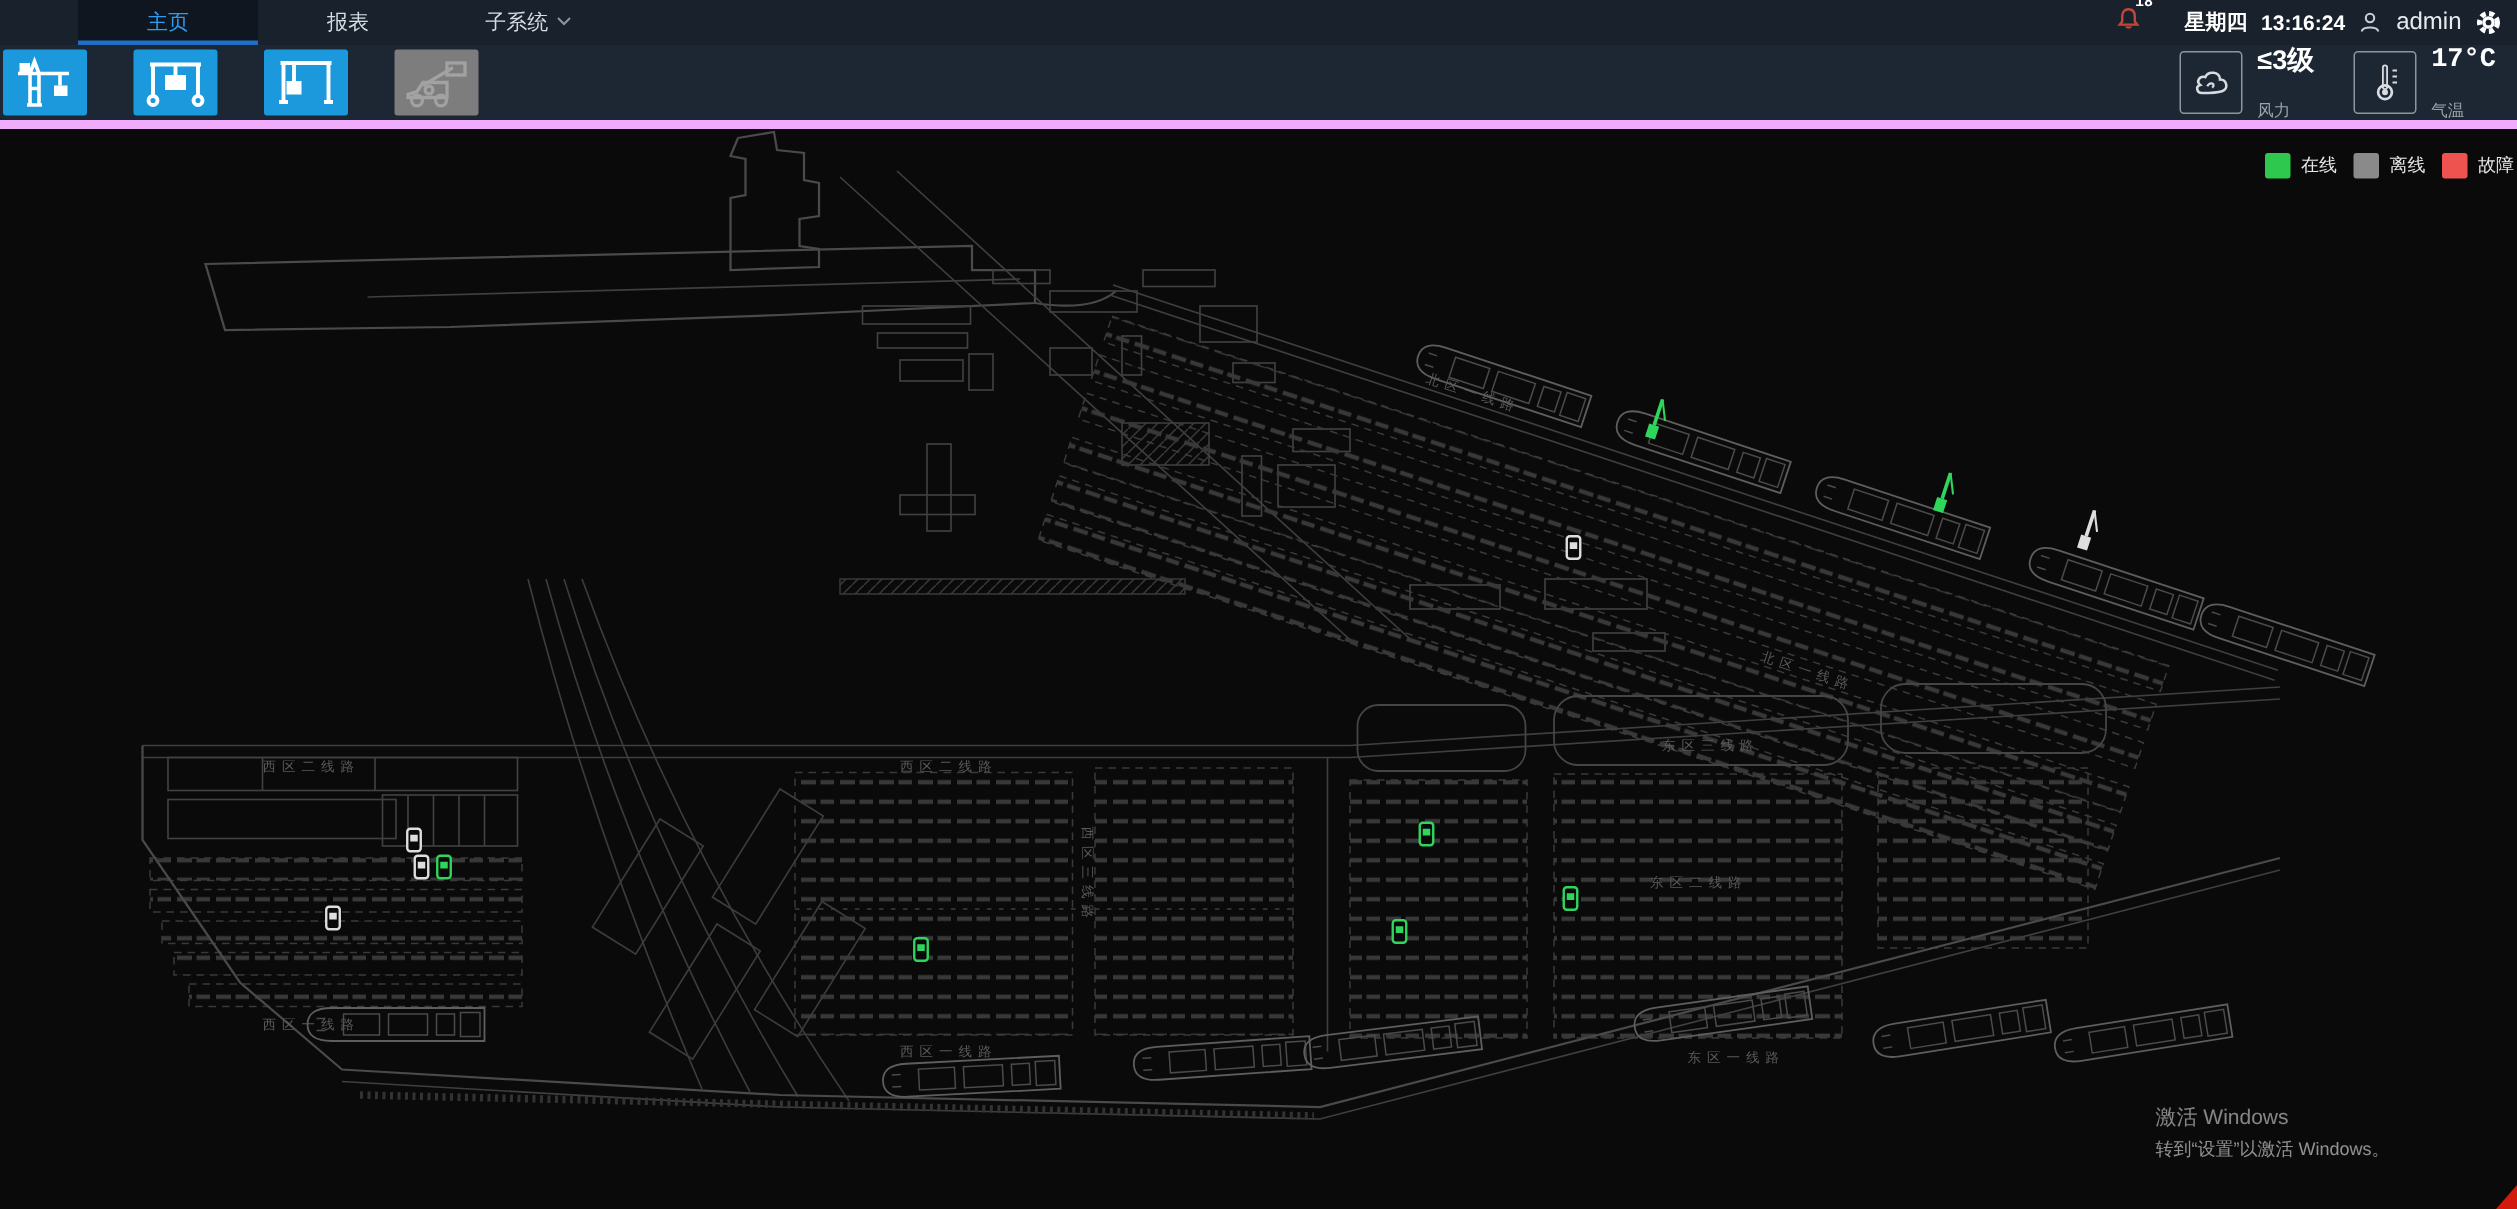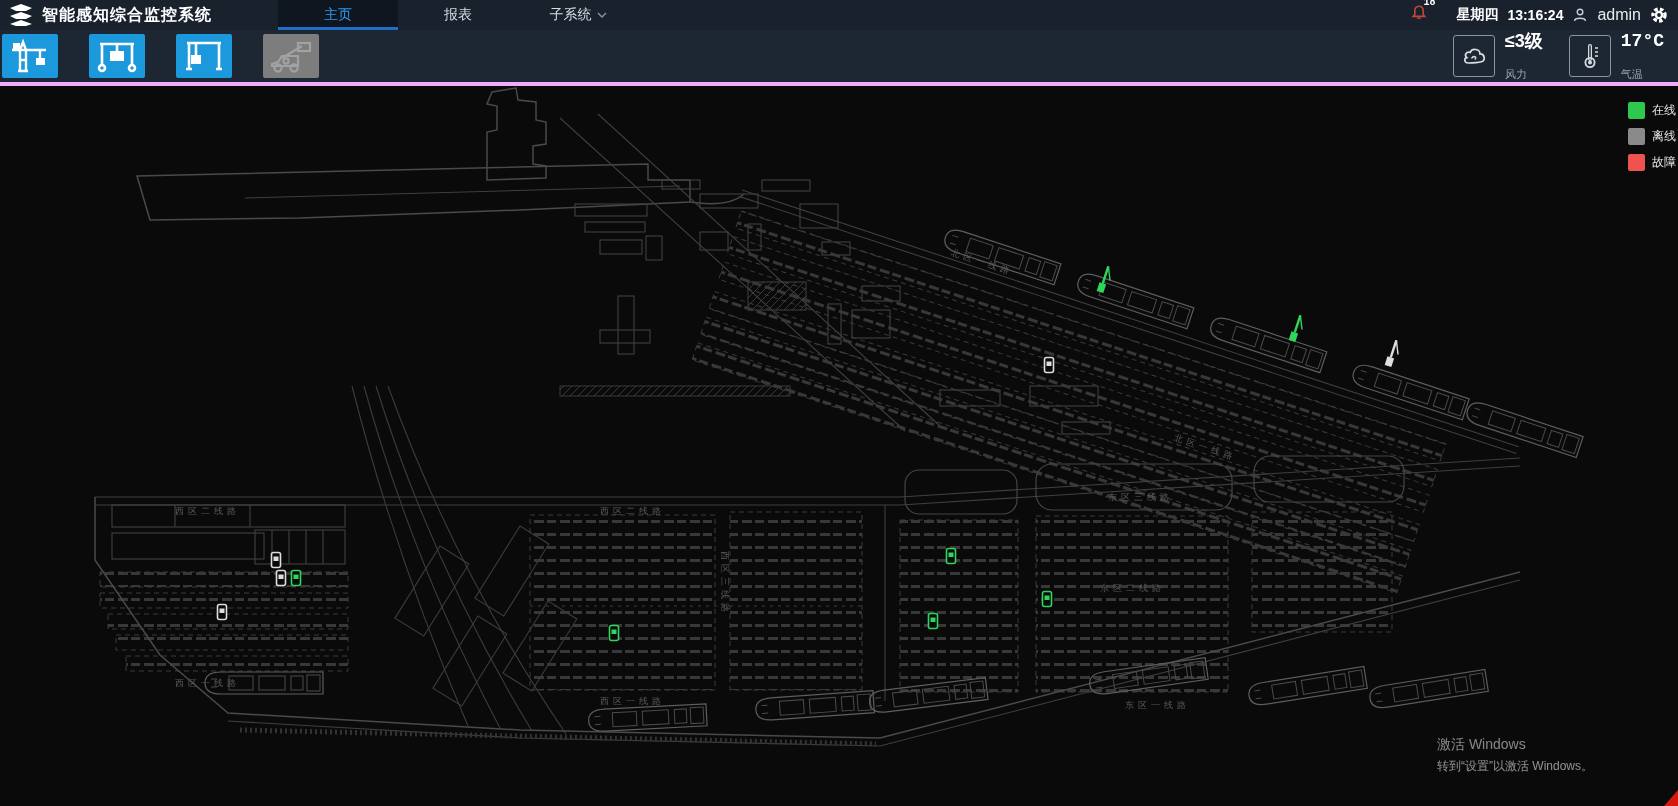--- a/index.html
+++ b/index.html
@@ -19,21 +19,21 @@
   .tab.active { color:#2e9bf0; background:#10161f; box-shadow:inset 0 -3px 0 #1f6fc4; }
   .tab .chev { color:#8b94a0; font-size:10px; }
   .hdr-right { margin-left:auto; display:flex; align-items:center; gap:9px; padding-right:10px; }
   .bell { position:relative; margin-right:20px;font-family:Liberation Mono, monospace; }
   .bell-count { position:absolute; top:-7px; left:12px; color:#fff; font-size:10px; font-weight:bold; }
   .weekday,.clock { color:#ffffff; font-size:14px; font-weight:bold; }
   .username { color:#e8ebee; font-size:16px; }
 
   
   .toolbar { position:absolute; left:0; top:30px; width:100%; height:56px; background:#1d2733;
-    display:flex; align-items:center; z-index:4; border-bottom:4px solid #f0abfc; }
+    display:flex; align-items:center; z-index:4; border-bottom:6px solid #f0abfc; }
   .eq-btn { width:56px; height:44px; border:none; border-radius:2px; margin-left:31px;
     background:#1b99dc; display:flex; align-items:center; justify-content:center; cursor:pointer; padding:0; }
   .eq-btn:first-child { margin-left:2px; }
   .eq-btn.disabled { background:#7d7d7d; }
   .wx { display:flex; align-items:center; gap:10px; margin-left:26px; }
   .wx:first-of-type { margin-left:auto; }
   .wx-box { width:42px; height:42px; border:1px solid #8d949d; border-radius:3px;
     display:flex; align-items:center; justify-content:center; }
   .wx-val { color:#fff; font-size:18px; font-weight:bold; line-height:20px; }
   .wx-lab { color:#9aa3ae; font-size:11px; margin-top:16px; }
@@ -44,47 +44,39 @@
   .port-svg { position:absolute; left:0; top:0; }
   text.maplab { font-family:"DejaVu Sans",sans-serif; font-size:9px; fill:#5a5a5a; letter-spacing:4px; }
   .yard { fill:url(#yardrows); stroke:#3a3a3a; stroke-width:1; stroke-dasharray:5 4; }
   .blk { fill:none; stroke:#454545; stroke-width:1.2; }
   .coast { fill:none; stroke:#4a4a4a; stroke-width:1.5; }
   .road { fill:none; stroke:#3f3f3f; stroke-width:1.1; }
   .bldg { fill:none; stroke:#414141; stroke-width:1.1; }
   .rail { fill:none; stroke:#3c3c3c; stroke-width:1.1; }
 
   
-  .legend { position:absolute; right:0; top:16px; display:flex; flex-direction:column; gap:9px; z-index:3; }
+  .legend { position:absolute; right:0; top:16px; display:flex; flex-direction:row; gap:9px; z-index:3; }
   .lg-row { display:flex; align-items:center; justify-content:flex-end; gap:7px; padding-right:2px; }
   .lg-sw { width:17px; height:17px; border-radius:2px; }
   .lg-lab { color:#e8e8e8; font-size:12px; width:24px; }
 
   
   .wm { position:absolute; left:1437px; top:650px; z-index:3; pointer-events:none; }
   .wm-1 { color:rgba(255,255,255,0.50); font-size:14px; }
   .wm-2 { color:rgba(255,255,255,0.55); font-size:12px; margin-top:4px; }
 
   .corner-flag { position:absolute; right:0; bottom:0; width:0; height:0;
     border-left:14px solid transparent; border-bottom:16px solid #d31a0c; z-index:3; }
 </style>
 </head>
 <body>
 
 <div class="app">
 
   <header class="hdr">
-    <div class="brand">
-      <svg width="26" height="24" viewBox="0 0 26 24">
-        <path d="M2 5 L13 1 L24 5 L18 8 L8 8 Z" fill="#fff"></path>
-        <path d="M2 13 L13 9 L24 13 L18 16 L8 16 Z" fill="#fff"></path>
-        <path d="M2 21 L13 17 L24 21 L18 23 L8 23 Z" fill="#fff"></path>
-      </svg>
-      <span class="app-title">智能感知综合监控系统</span>
-    </div>
     <nav class="tabs">
       <div class="tab active">主页</div>
       <div class="tab">报表</div>
       <div class="tab">
         <span>子系统</span>
         <span class="chev">
           <svg width="10" height="7" viewBox="0 0 10 7">
               <path d="M1 1 L5 5 L9 1" fill="none" stroke="#8b94a0" stroke-width="1.4"></path>
             </svg>
         </span>

